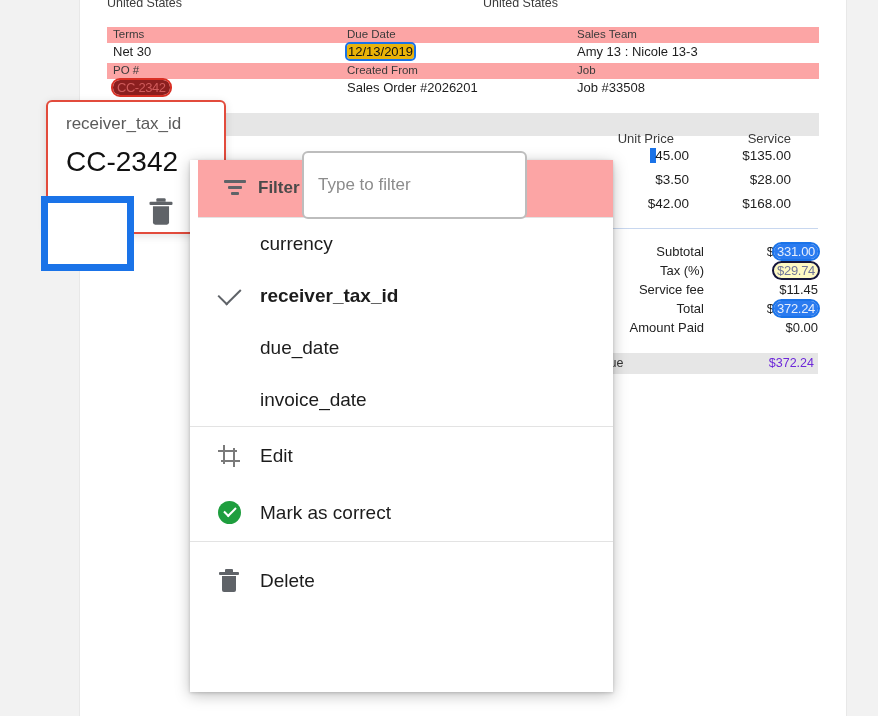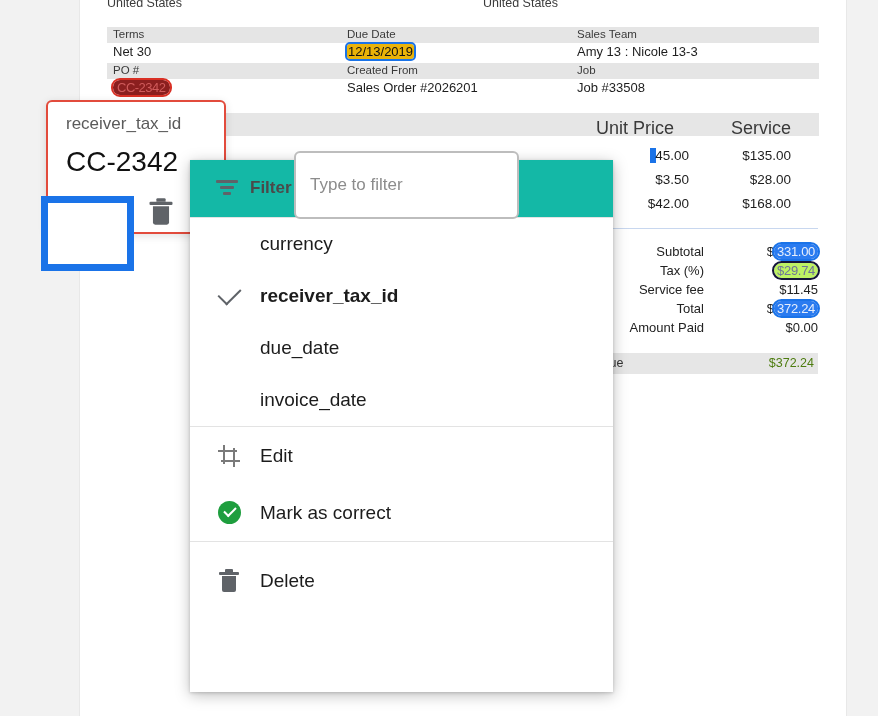--- a/index.html
+++ b/index.html
@@ -38,21 +38,21 @@
   }
   .addr-a { left: 0; }
   .addr-b { left: 376px; }
 
   .meta-table {
     position: absolute; left: 27px; top: 27px;
     width: 712px;
   }
   .meta-hdr {
     height: 16px;
-    background: #e5e5e5;
+    background: #fca5a5;
     position: relative;
   }
   .meta-val {
     height: 20px;
     position: relative;
   }
   .meta-cell {
     position: absolute; top: 1px;
     font-size: 11.5px;
     color: #3a3a3a;
@@ -83,22 +83,22 @@
     letter-spacing: -0.5px;
   }
 
   
   .items-hdr {
     position: absolute; left: 27px; top: 113px; width: 712px;
     height: 23px;
     background: #e6e6e6;
   }
   .items-hdr .th {
-    position: absolute; top: 5px;
-    font-size: 18px; color: #3a3a3a;
+    position: absolute; top: 18px;
+    font-size: 13px; color: #3a3a3a;
   }
   .th-unit { right: 145px; }
   .th-amt  { right: 28px; }
 
   .item-row {
     position: absolute; left: 27px; width: 712px; height: 24px;
     font-size: 13.5px; color: #1d1d1d;
   }
   .item-row .unit { position: absolute; right: 130px; top: 3px; text-align: right; }
   .item-row .amt  { position: absolute; right: 28px;  top: 3px; text-align: right; }
@@ -123,32 +123,32 @@
     font-size: 13px; color: #222; text-decoration: underline;
   }
   .tot-row .lbl { position: absolute; right: 114px; top: 0; white-space: nowrap; }
   .tot-row .val { position: absolute; right: 0; top: 0; white-space: nowrap; margin-left: 25px; }
   .due-row {
     position: absolute; right: 28px; top: 353px;
     width: 270px; height: 21px;
     background: #e6e6e6;
   }
   .due-row .lbl { position: absolute; left: 6px; top: 3px; font-size: 12.5px; color: #333; }
-  .due-row .val { position: absolute; right: 4px; top: 3px; font-size: 12.5px; color: #4d7c0f; }
+  .due-row .val { position: absolute; right: 4px; top: 3px; font-size: 12.5px; color: #6d28d9; }
 
   .hl-blue-sm {
     background: #2a7bf0;
     outline: 2px solid #1a73e8;
     border-radius: 8px;
     color: #e6eefc;
     padding: 0 3px;
     letter-spacing: -0.3px;
   }
   .hl-dark-sm {
-    background: #bef264;
+    background: #fef9c3;
     outline: 2px solid #15153a;
     border-radius: 8px;
     color: #6f7498;
     padding: 0 3px;
     letter-spacing: -0.3px;
   }
 
   
   #field-card {
     position: absolute;
@@ -206,22 +206,23 @@
     position: absolute;
     left: 190px; top: 160px;
     width: 423px; height: 532px;
     background: #ffffff;
     box-shadow: 0 3px 14px rgba(0,0,0,.26), 0 1px 3px rgba(0,0,0,.16);
     z-index: 50;
   }
   .menu-head {
     position: relative;
     height: 57px;
-    background: #14b8a6;
+    background: #fca5a5;
     border-bottom: 1px solid #e3e3e3;
+    margin-left: 8px;
   }
   .filter-icon {
     position: absolute; left: 26px; top: 20px;
     width: 22px; height: 16px;
   }
   .filter-icon span {
     display: block; background: #5f6368; border-radius: 1px;
     margin: 0 auto 3px auto;
   }
   .filter-icon span:nth-child(1) { width: 22px; height: 3px; }

